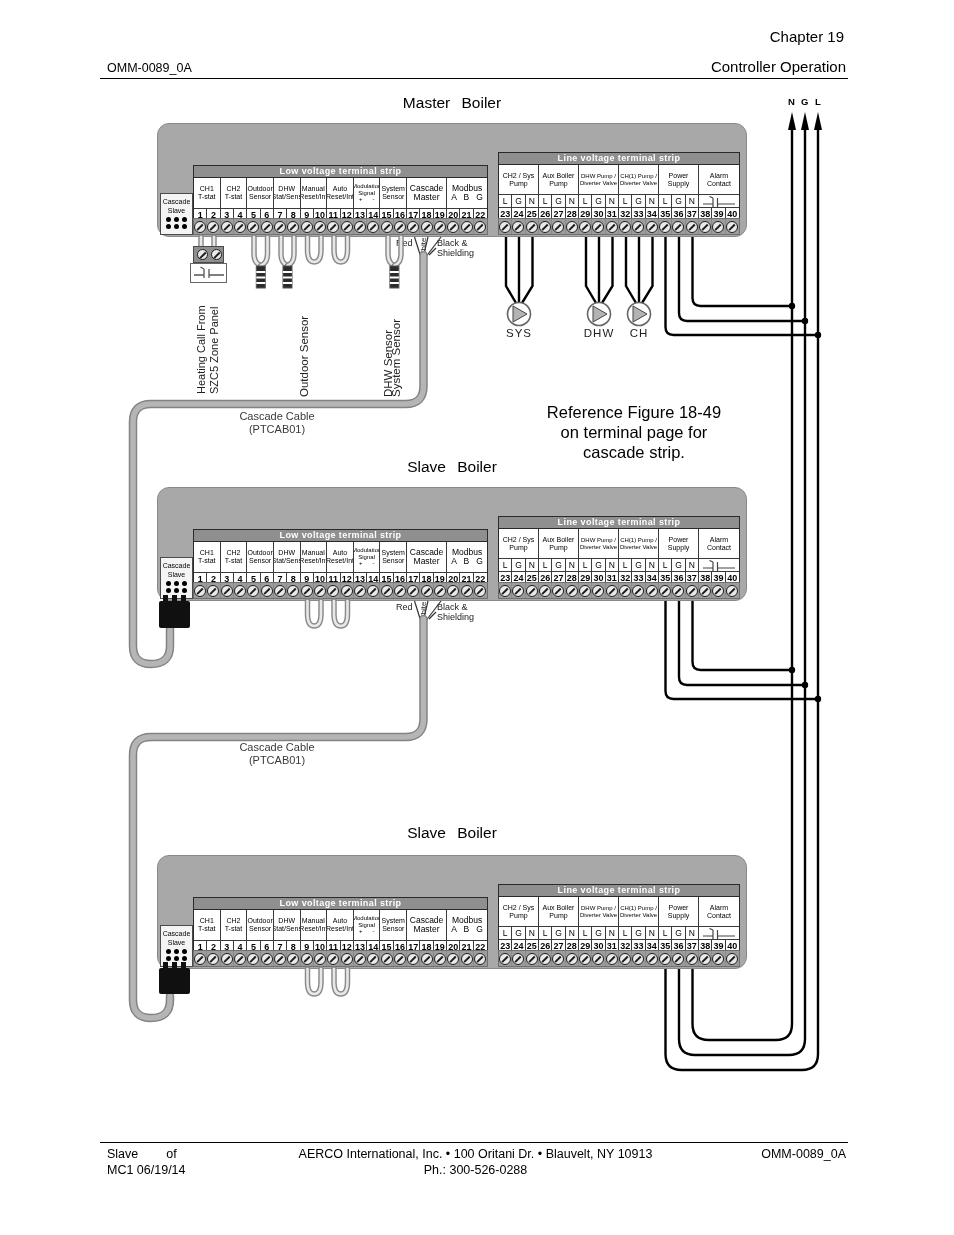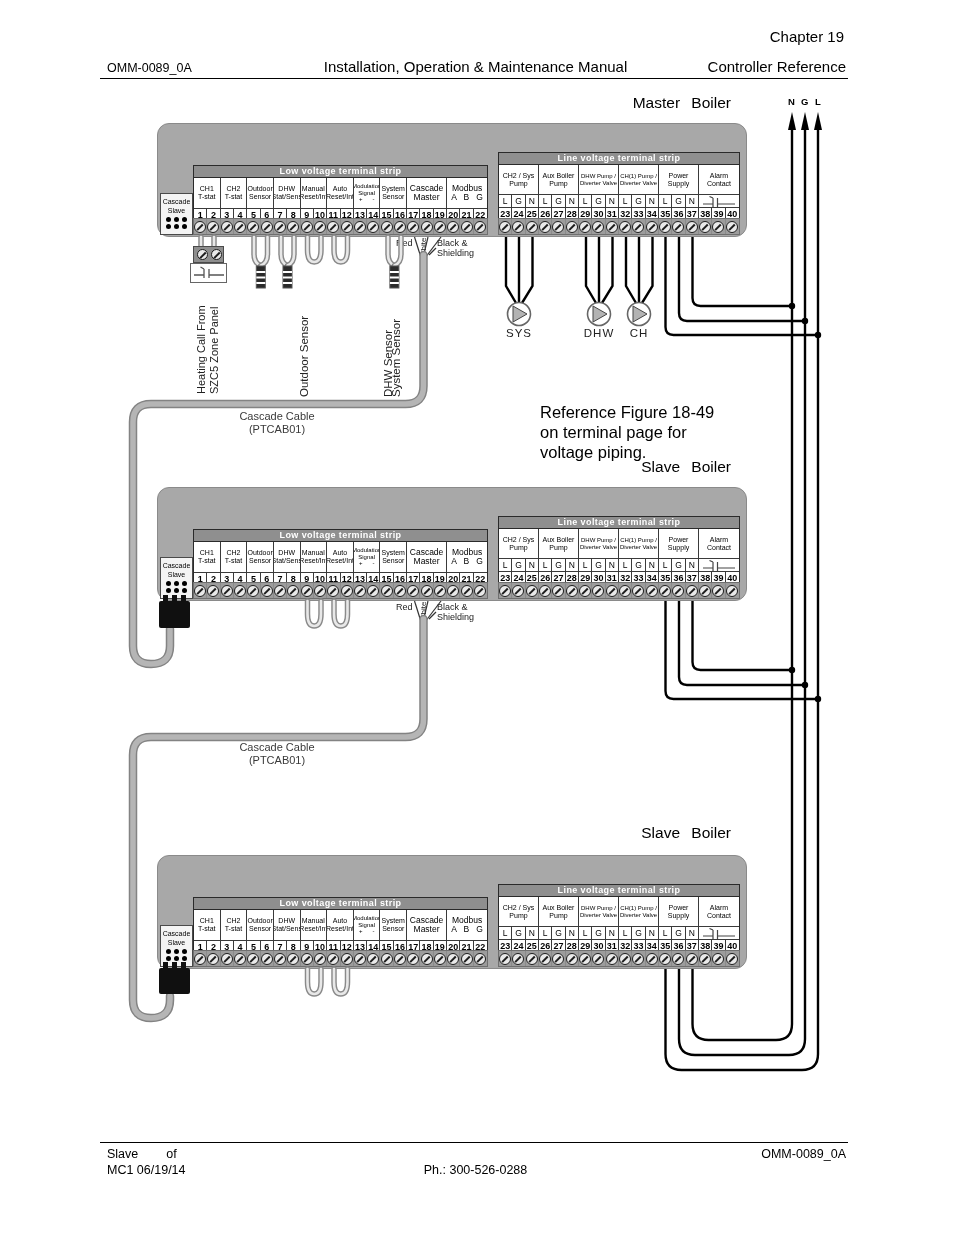--- a/index.html
+++ b/index.html
@@ -12,22 +12,22 @@
   .hdr-doc{position:absolute;left:2px;bottom:2px;font-size:12.5px;}
   .hdr-title{position:absolute;left:0;right:0;bottom:2px;text-align:center;font-size:15px;}
   .hdr-sec{position:absolute;right:0;bottom:2px;font-size:15px;}
   .rule{position:absolute;left:100px;right:106px;height:0;border-top:1.6px solid #000;}
   .ftr{position:absolute;left:105px;right:108px;top:1146px;font-size:12.5px;line-height:16px;}
   .ftr-left{position:absolute;left:2px;top:0;}
   .ftr-center{position:absolute;left:0;right:0;top:0;text-align:center;}
   .ftr-right{position:absolute;right:0;top:0;}
   .ftr-of{display:inline-block;margin-left:28px;}
   
-  .boiler-title{position:absolute;left:141px;width:590px;text-align:right;font-size:15.5px;word-spacing:7px;}
-  .ref-note{position:absolute;left:540px;top:402px;width:188px;text-align:left;font-size:16.5px;line-height:20px;}
+  .boiler-title{position:absolute;left:157px;width:590px;text-align:center;font-size:15.5px;word-spacing:7px;}
+  .ref-note{position:absolute;left:540px;top:402px;width:188px;text-align:center;font-size:16.5px;line-height:20px;}
   .cable-label{position:absolute;left:214px;width:126px;text-align:center;font-size:11px;line-height:13px;color:#3a3a3a;}
   .ngl{position:absolute;top:96px;font-size:9.5px;font-weight:bold;}
   .pump-label{position:absolute;top:327px;width:44px;text-align:center;font-size:11.5px;letter-spacing:1px;color:#222;}
   .wire-lab{position:absolute;font-size:9px;color:#222;line-height:10px;}
   .rot{position:absolute;transform:rotate(-90deg);transform-origin:0 0;white-space:nowrap;
        font-size:11.5px;color:#222;line-height:14px;}
   .rot-small{font-size:8px;line-height:9px;}
   
   .boiler-body{position:absolute;left:157px;width:590px;height:114px;background:#a8a8a8;
                border:1px solid #8a8a8a;border-radius:12px;box-sizing:border-box;}
@@ -69,33 +69,32 @@
   .layer2{z-index:2;} .layer4{z-index:4;}
 </style>
 </head>
 <body>
 
 <div class="page">
 
   <div class="hdr-chapter">Chapter 19</div>
   <div class="hdr-row">
     <span class="hdr-doc">OMM-0089_0A</span>
-    <span class="hdr-title">Installation, Operation &amp; Maintenance Manual</span>
-    <span class="hdr-sec">Controller Reference</span>
+    <span class="hdr-sec">Controller Operation</span>
   </div>
   <div class="rule" style="top:78px;"></div>
 
   <div class="boiler-title" style="top:94px;">Master Boiler</div>
   <div class="boiler-title" style="top:458px;">Slave Boiler</div>
   <div class="boiler-title" style="top:824px;">Slave Boiler</div>
 
   <div class="ref-note">
     <div>Reference Figure 18-49</div>
     <div>on terminal page for</div>
-    <div>voltage piping.</div>
+    <div>cascade strip.</div>
   </div>
 
   <div class="cable-label" style="top:410px;">
     <div>Cascade Cable</div>
     <div>(PTCAB01)</div>
   </div>
   <div class="cable-label" style="top:741px;">
     <div>Cascade Cable</div>
     <div>(PTCAB01)</div>
   </div>
@@ -1082,19 +1081,19 @@
       </div>
     </div>
 
   <div class="rule" style="top:1142px;"></div>
   <div class="ftr">
     <div class="ftr-left">
       <span>Slave</span><span class="ftr-of">of</span><br>
       <span>MC1 06/19/14</span>
     </div>
     <div class="ftr-center">
-      <br>
+      <span>AERCO International, Inc. • 100 Oritani Dr. •  Blauvelt, NY 10913</span><br>
       <span>Ph.: 300-526-0288</span>
     </div>
     <div class="ftr-right">OMM-0089_0A</div>
   </div>
 
 </div>
 
 </body></html>

